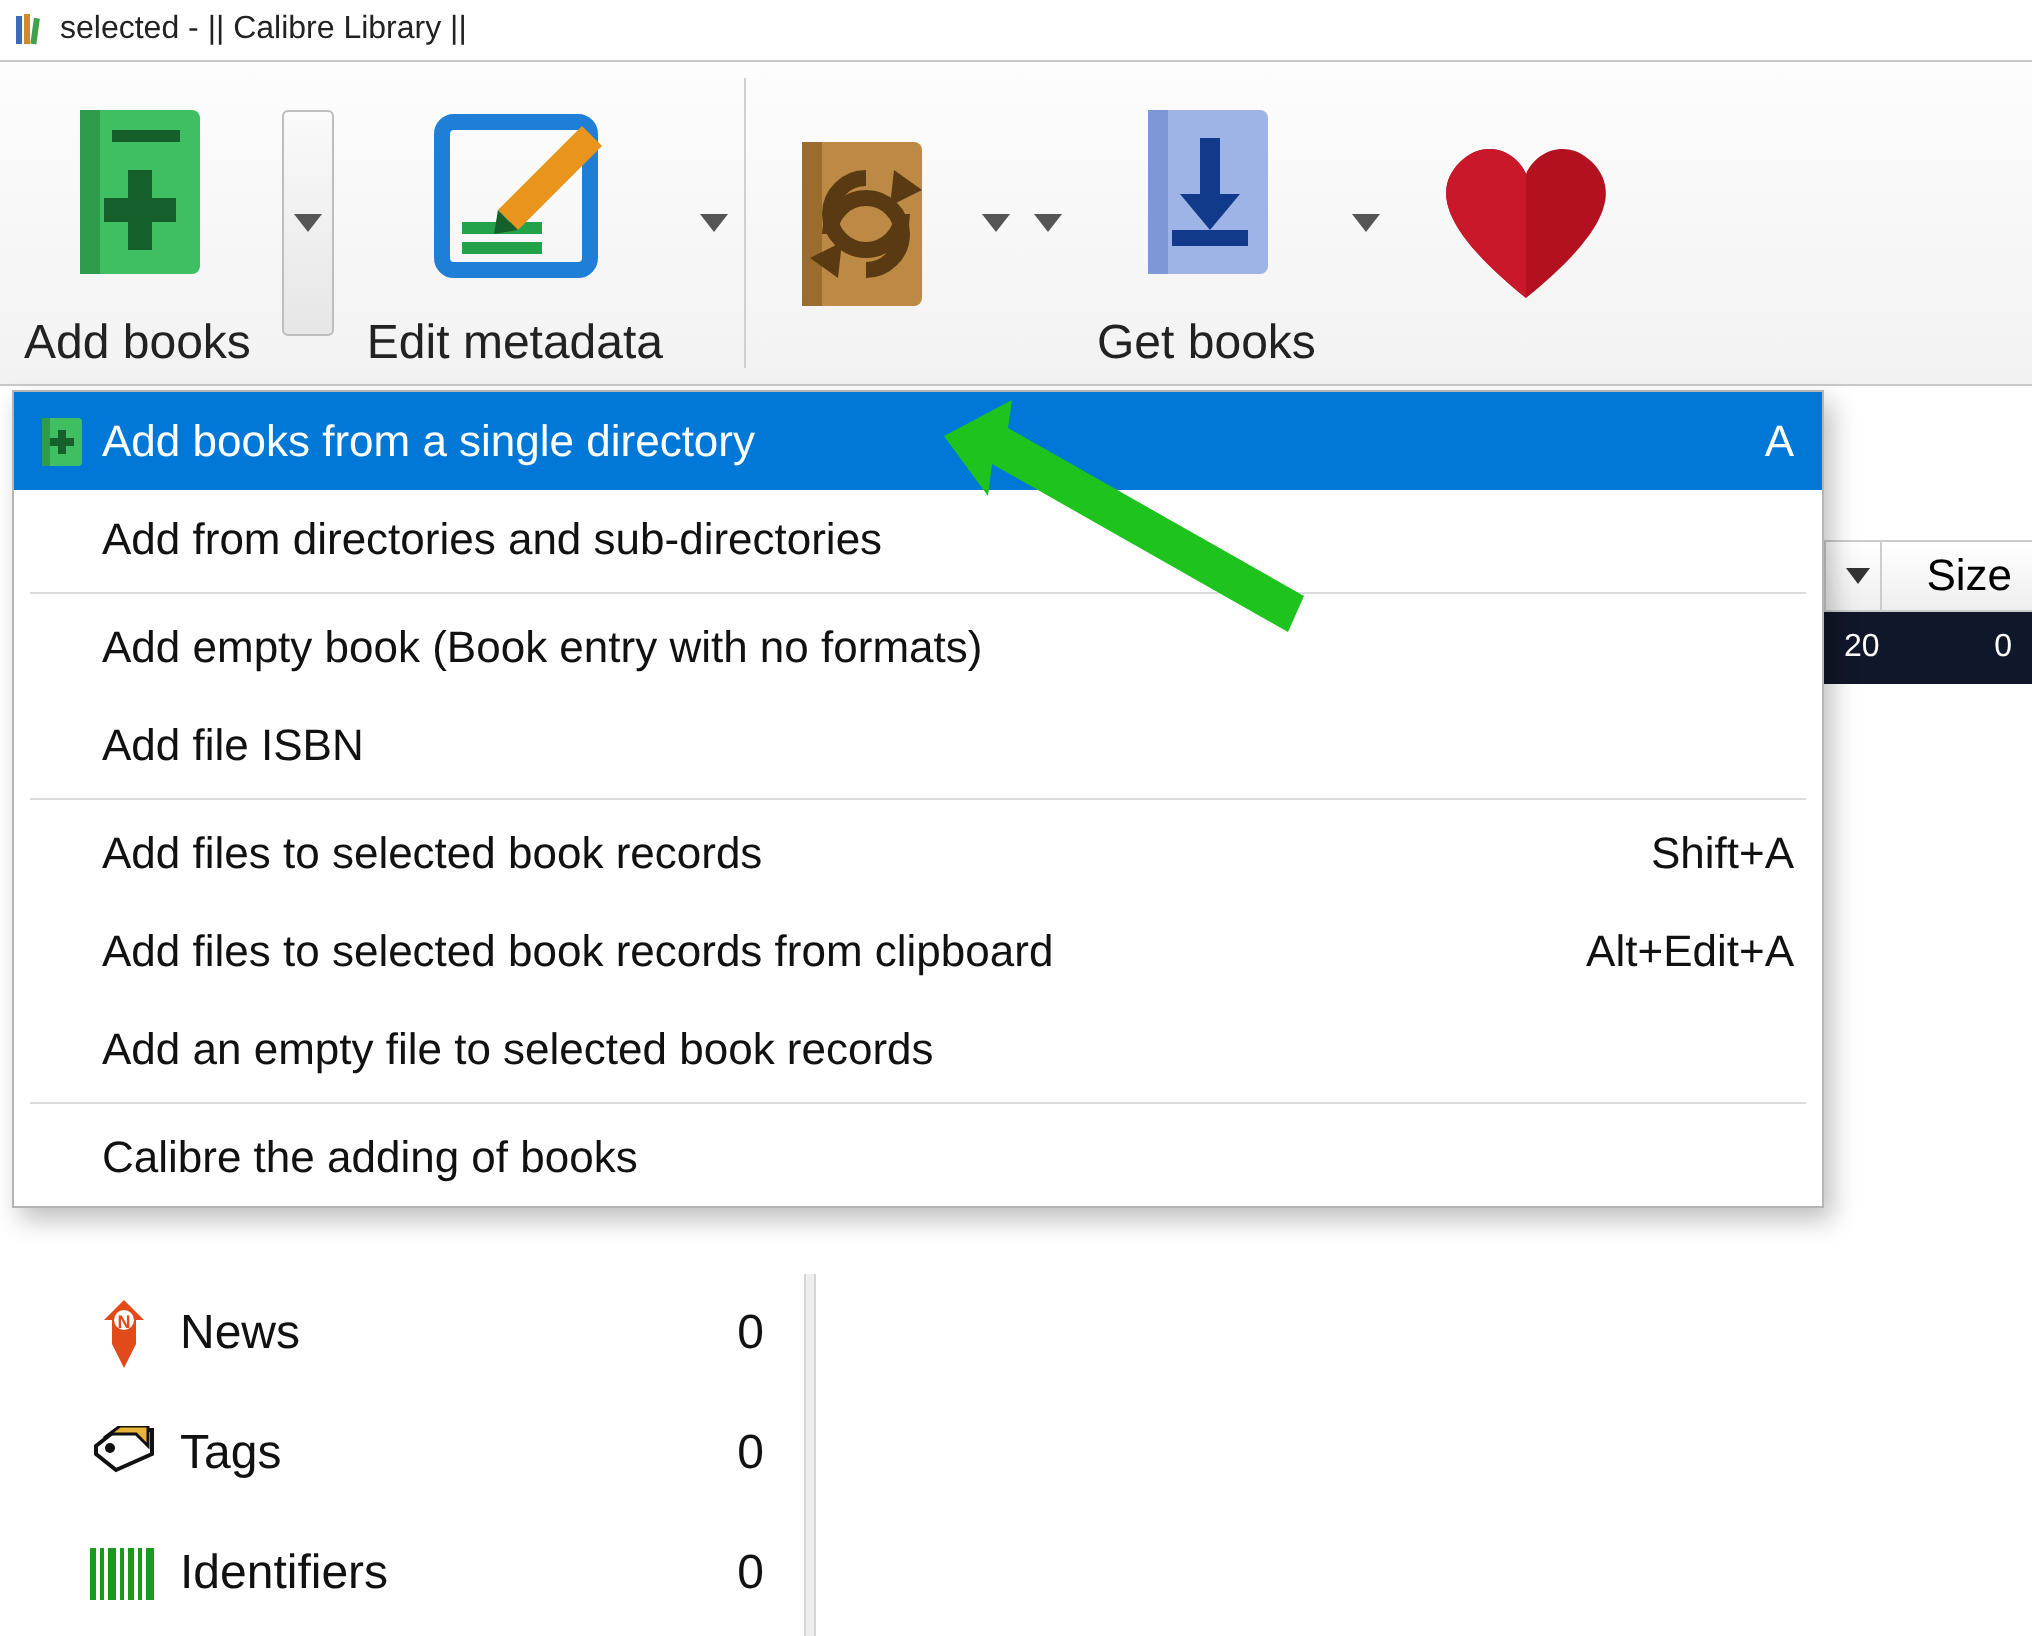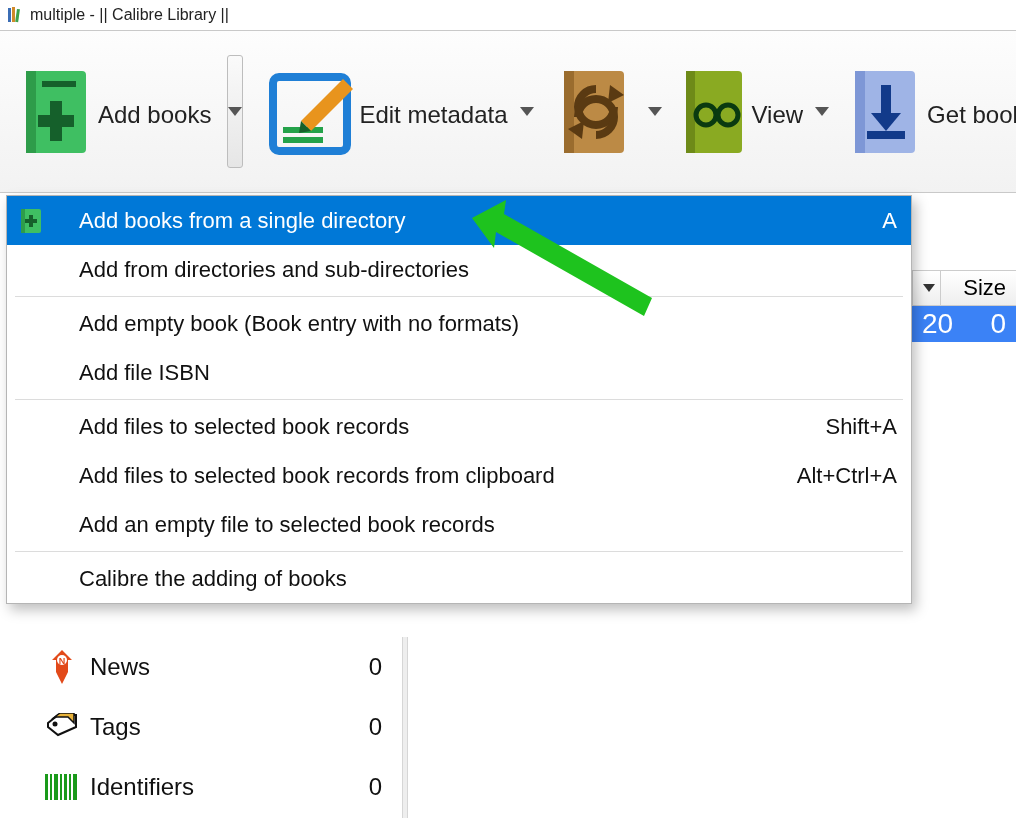--- a/index.html
+++ b/index.html
@@ -5,42 +5,42 @@
   * { box-sizing: border-box; margin: 0; padding: 0; font-family: "Segoe UI", Arial, sans-serif; }
   body { width: 1016px; height: 818px; overflow: hidden; background: #fff; position: relative; }
 
   
   .titlebar { height: 30px; display: flex; align-items: center; padding: 0 6px; background: #fff; font-size: 16px; color: #222; }
   .titlebar .appicon { width: 18px; height: 18px; margin-right: 6px; display: inline-flex; }
 
   
   .toolbar { height: 163px; border-top: 1px solid #c9c9c9; border-bottom: 1px solid #c9c9c9;
     background: linear-gradient(#fdfdfd, #f2f2f2); display: flex; align-items: stretch; }
-  .tbtn { display: flex; flex-direction: row; align-items: center; justify-content: flex-end;
+  .tbtn { display: flex; flex-direction: column; align-items: center; justify-content: flex-end;
     padding: 8px 12px 6px; cursor: default; }
   .tbtn .iconwrap { flex: 1; display: flex; align-items: center; justify-content: center; }
   .tbtn .label { font-size: 24px; color: #222; margin-top: 4px; white-space: nowrap; }
   .drop { width: 26px; display: flex; align-items: center; justify-content: center; }
   .drop .arr { width: 0; height: 0; border-left: 7px solid transparent; border-right: 7px solid transparent; border-top: 9px solid #555; }
   .drop.raised { margin: 24px 4px; background: linear-gradient(#fafafa,#e6e6e6); border: 1px solid #bdbdbd; border-radius: 3px; }
   .sep { width: 1px; background: #d0d0d0; margin: 8px 2px; }
 
   
   .colhdr { position: absolute; top: 270px; right: 0; height: 36px; display: flex; align-items: stretch;
     background: linear-gradient(#fff,#eee); border-top: 1px solid #ccc; border-bottom: 1px solid #ccc; font-size: 22px; }
   .colhdr .cell { border-left: 1px solid #ccc; display: flex; align-items: center; padding: 0 10px; justify-content: flex-end; }
   .colhdr .dchev { width:0;height:0;border-left:6px solid transparent;border-right:6px solid transparent;border-top:8px solid #333;margin-left:4px; }
 
-  .rowstrip { position: absolute; top: 306px; right: 0; height: 36px; background: #3b82f6; color: #fff; font-size: 28px; display:flex; align-items:center; }
+  .rowstrip { position: absolute; top: 306px; right: 0; height: 36px; background: #0f172a; color: #fff; font-size: 16px; display:flex; align-items:center; }
   .rowstrip .cpart { padding: 0 10px; text-align:right; }
 
   
   .menu { position: absolute; left: 6px; top: 195px; width: 906px; background: #fff;
     border: 1px solid #b5b5b5; box-shadow: 4px 6px 12px rgba(0,0,0,.25); z-index: 50; }
-  .menu .mrow { display: flex; align-items: center; height: 49px; font-size: 22px; color: #111; padding: 0 14px 0 72px; position: relative; }
+  .menu .mrow { display: flex; align-items: center; height: 49px; font-size: 22px; color: #111; padding: 0 14px 0 44px; position: relative; }
   .menu .mrow .micon { position:absolute; left:12px; width:26px; height:26px; display:flex;align-items:center;justify-content:center; }
   .menu .mrow .sc { margin-left: auto; padding-left: 24px; }
   .menu .mrow.sel { background: #0078d7; color: #fff; }
   .menu .msep { height: 1px; background: #dcdcdc; margin: 2px 8px; }
 
   
   .sidepanel { position:absolute; left:0; top:637px; width:402px; }
   .srow { display:flex; align-items:center; height:60px; font-size:24px; color:#111; padding-left:44px; }
   .srow .sicon { width:36px; display:flex; justify-content:center; margin-right:10px; }
   .srow .count { margin-left:auto; margin-right:20px; }
@@ -53,21 +53,21 @@
 <body>
 
 <div class="titlebar">
   <span class="appicon">
     <svg viewBox="0 0 18 18">
         <rect x="2" y="2" width="3" height="14" fill="#3b6db5"></rect>
         <rect x="6" y="1" width="3" height="15" fill="#d08a2a"></rect>
         <rect x="10" y="3" width="3" height="13" fill="#3fa24a" transform="rotate(8 11 10)"></rect>
       </svg>
   </span>
-  <span>multiple - || Calibre Library ||</span>
+  <span>selected - || Calibre Library ||</span>
 </div>
 
 <div class="toolbar">
   <div class="tbtn">
     <div class="iconwrap">
       <svg width="86" height="96" viewBox="0 0 86 96">
         <rect x="14" y="6" width="60" height="82" rx="4" fill="#3fbf62"></rect>
         <rect x="14" y="6" width="10" height="82" fill="#2e9c4a"></rect>
         <rect x="30" y="16" width="34" height="6" fill="#15602b"></rect>
         <rect x="38" y="36" width="12" height="40" fill="#15602b"></rect>
@@ -106,32 +106,20 @@
         <polygon points="60,20 74,30 58,38" fill="#5a3a12"></polygon>
         <path d="M46 70 a18 18 0 1 0 -18 -18" fill="none" stroke="#5a3a12" stroke-width="8"></path>
         <polygon points="32,74 18,64 34,56" fill="#5a3a12"></polygon>
       </svg>
     </div>
   </div>
   <div class="drop">
       <div class="arr"></div>
     </div>
 
-  <div class="tbtn">
-    <div class="iconwrap">
-      <svg width="78" height="96" viewBox="0 0 78 96">
-        <rect x="12" y="6" width="56" height="82" rx="4" fill="#8aaa22"></rect>
-        <rect x="12" y="6" width="9" height="82" fill="#6e8a18"></rect>
-        <circle cx="32" cy="50" r="10" fill="none" stroke="#0a3a10" stroke-width="5"></circle>
-        <circle cx="54" cy="50" r="10" fill="none" stroke="#0a3a10" stroke-width="5"></circle>
-        <path d="M42 50 h2" stroke="#0a3a10" stroke-width="5"></path>
-      </svg>
-    </div>
-    <span class="label">View</span>
-  </div>
   <div class="drop">
       <div class="arr"></div>
     </div>
 
   <div class="tbtn">
     <div class="iconwrap">
       <svg width="86" height="96" viewBox="0 0 86 96">
         <rect x="14" y="6" width="60" height="82" rx="4" fill="#9fb4e6"></rect>
         <rect x="14" y="6" width="10" height="82" fill="#7e97d6"></rect>
         <rect x="40" y="20" width="10" height="30" fill="#123a8a"></rect>
@@ -195,21 +183,21 @@
     <span>Add file ISBN</span>
     <span class="sc"></span>
   </div>
   <div class="msep"></div>
   <div class="mrow">
     <span>Add files to selected book records</span>
     <span class="sc">Shift+A</span>
   </div>
   <div class="mrow">
     <span>Add files to selected book records from clipboard</span>
-    <span class="sc">Alt+Ctrl+A</span>
+    <span class="sc">Alt+Edit+A</span>
   </div>
   <div class="mrow">
     <span>Add an empty file to selected book records</span>
     <span class="sc"></span>
   </div>
   <div class="msep"></div>
   <div class="mrow">
     <span>Calibre the adding of books</span>
     <span class="sc"></span>
   </div>

